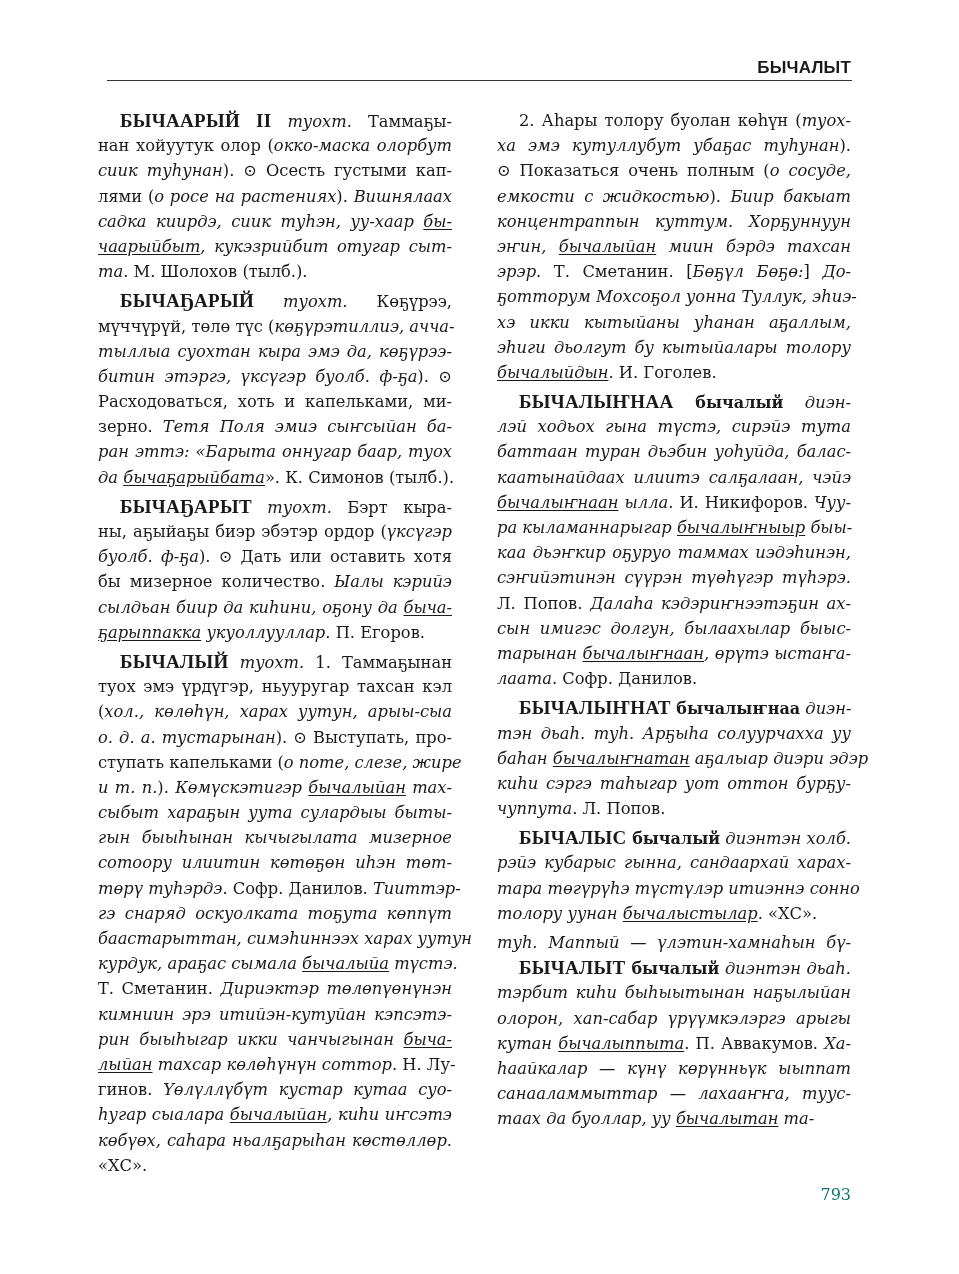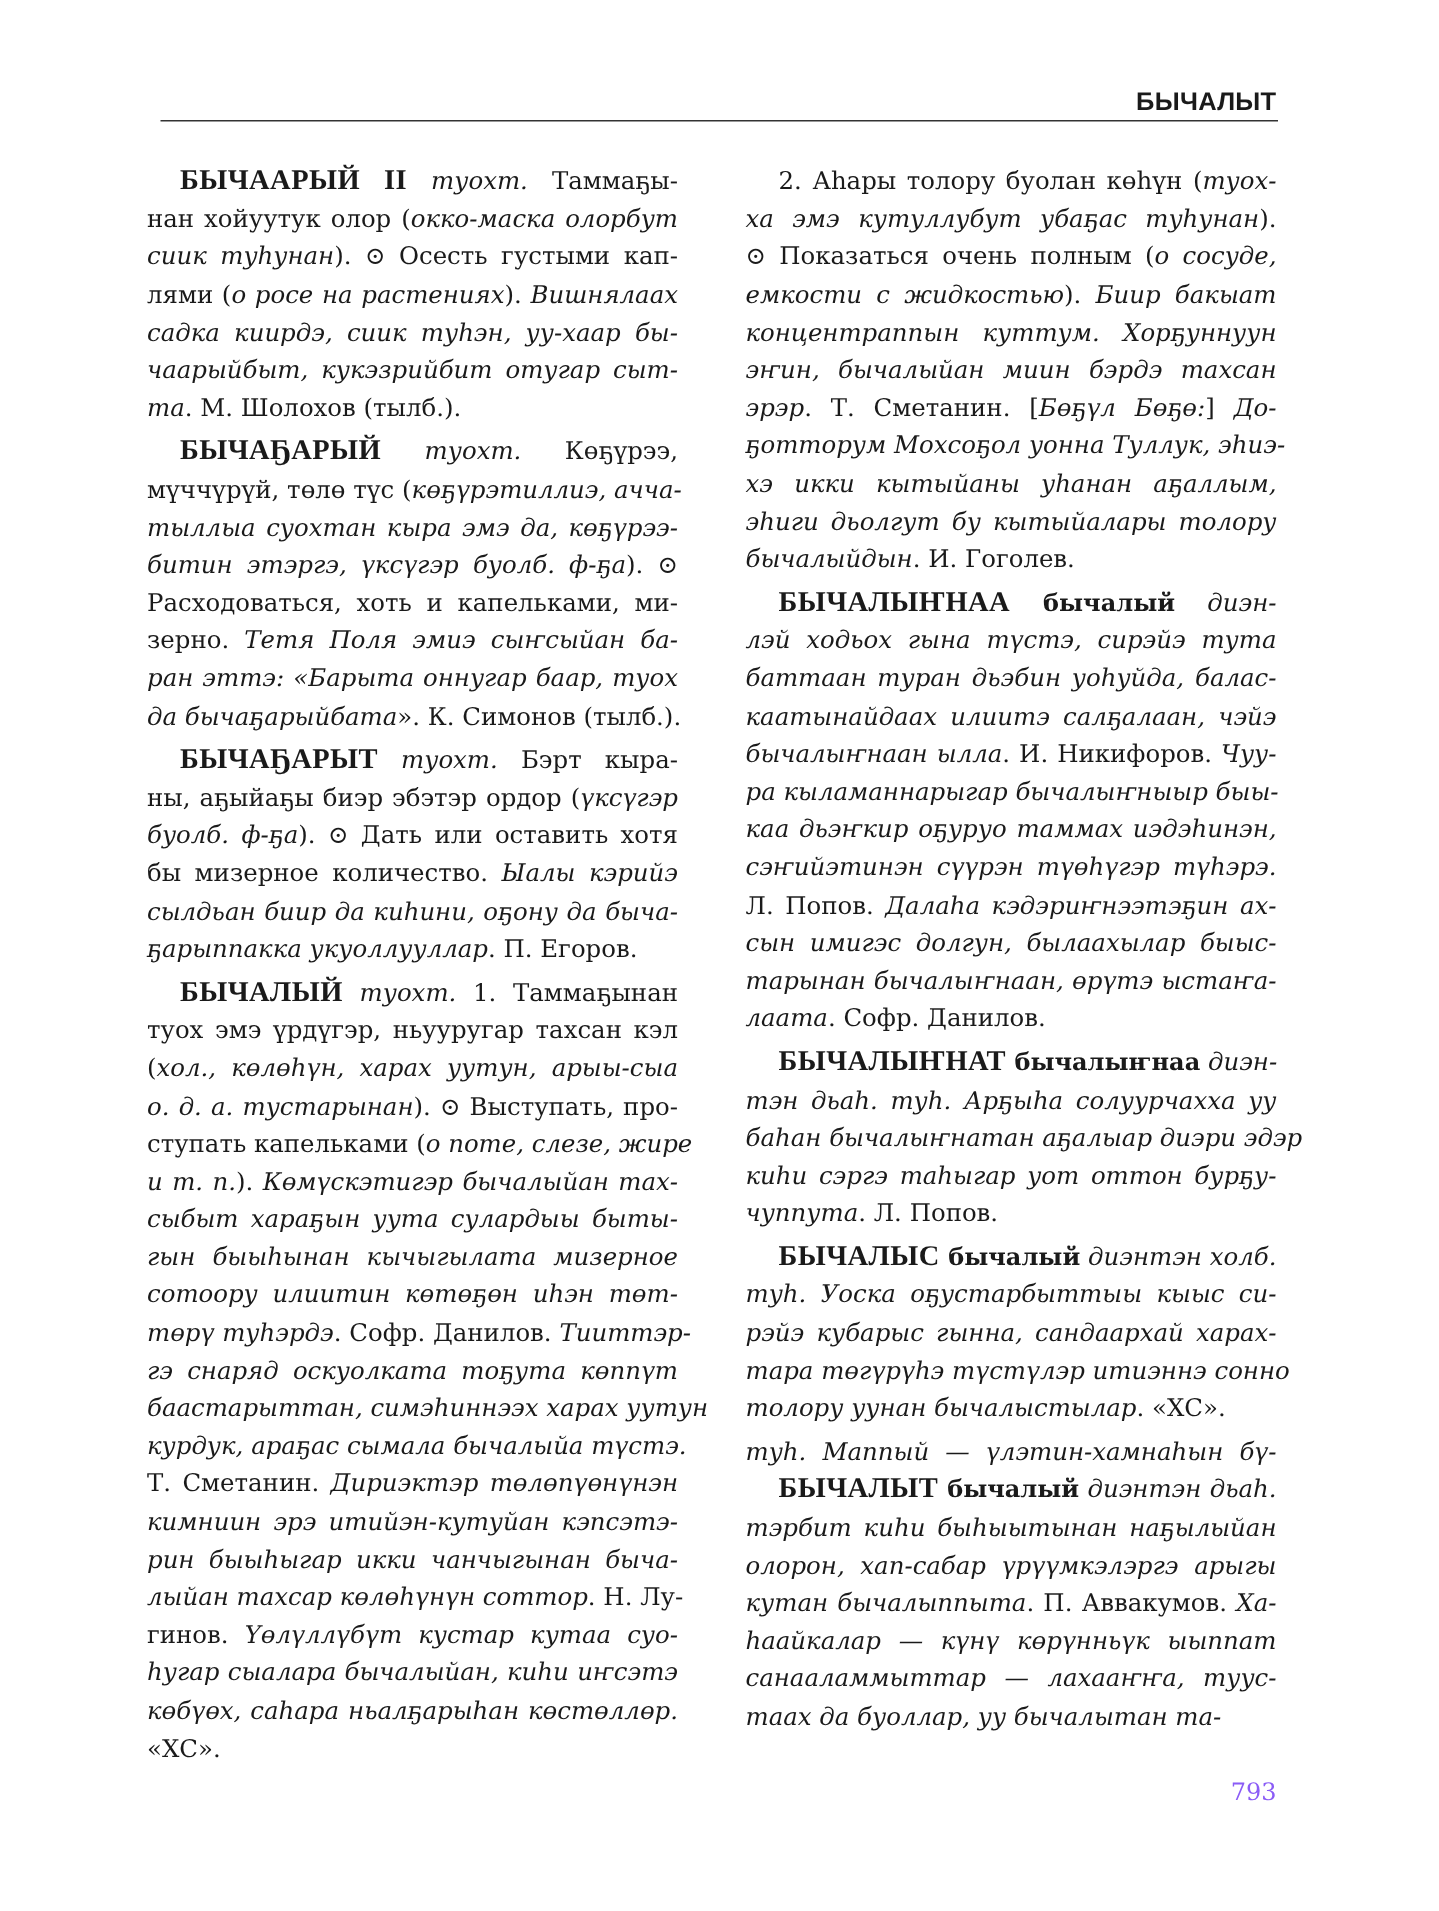--- a/index.html
+++ b/index.html
@@ -31,24 +31,24 @@
     height: 25.2px;
   }
   .line.last { text-align-last: left; }
   .line.indent { padding-left: 22px; }
   .hw {
     font-family: "Liberation Serif", serif;
     font-weight: bold; font-size: 19px; letter-spacing: 0.3px;
   }
   .hw-ref { font-weight: bold; font-size: 16px; }
   .it { font-style: italic; }
-  .u { text-underline-offset: 2px; }
+  .u { text-decoration: underline; text-underline-offset: 2px; }
   .page-number {
     position: absolute; right: 108px; top: 1185px;
-    font-size: 16px; color: #8b5cf6;
+    font-size: 16px; color: #0f766e;
   }
 </style>
 </head>
 <body>
 
 <div class="running-head">БЫЧАЛЫТ</div>
 <div class="head-rule"></div>
 
 <div class="column col-left">
     <div class="entry">
@@ -132,21 +132,20 @@
     </div>
     <div class="entry">
       <span class="line indent"><span class="hw">БЫЧАЛЫҤНАТ</span><span class="hw-ref"> бычалыҥнаа</span><span class="it"> диэн-</span></span>
       <span class="line"><span class="it">тэн дьаһ. туһ. Арҕыһа солуурчахха уу</span></span>
       <span class="line"><span class="it">баһан </span><span class="it u">бычалыҥнатан</span><span class="it"> аҕалыар диэри эдэр</span></span>
       <span class="line"><span class="it">киһи сэргэ таһыгар уот оттон бурҕу-</span></span>
       <span class="line last"><span class="it">чуппута</span><span>.  Л. Попов.</span></span>
     </div>
     <div class="entry">
       <span class="line indent"><span class="hw">БЫЧАЛЫС</span><span class="hw-ref"> бычалый</span><span class="it"> диэнтэн холб.</span></span>
-      <span class="line"><span class="it">туһ. Уоска оҕустарбыттыы кыыс си-</span></span>
       <span class="line"><span class="it">рэйэ кубарыс гынна, сандаархай харах-</span></span>
       <span class="line"><span class="it">тара төгүрүһэ түстүлэр итиэннэ сонно</span></span>
       <span class="line last"><span class="it">толору уунан </span><span class="it u">бычалыстылар</span><span>. «ХС».</span></span>
     </div>
     <div class="entry">
       <span class="line"><span class="it">туһ. Маппый —  үлэтин-хамнаһын бү-</span></span>
       <span class="line indent"><span class="hw">БЫЧАЛЫТ</span><span class="hw-ref"> бычалый</span><span class="it"> диэнтэн дьаһ.</span></span>
       <span class="line"><span class="it">тэрбит киһи быһыытынан наҕылыйан</span></span>
       <span class="line"><span class="it">олорон, хап-сабар үрүүмкэлэргэ арыгы</span></span>
       <span class="line"><span class="it">кутан </span><span class="it u">бычалыппыта</span><span>. П. Аввакумов. </span><span class="it">Ха-</span></span>

